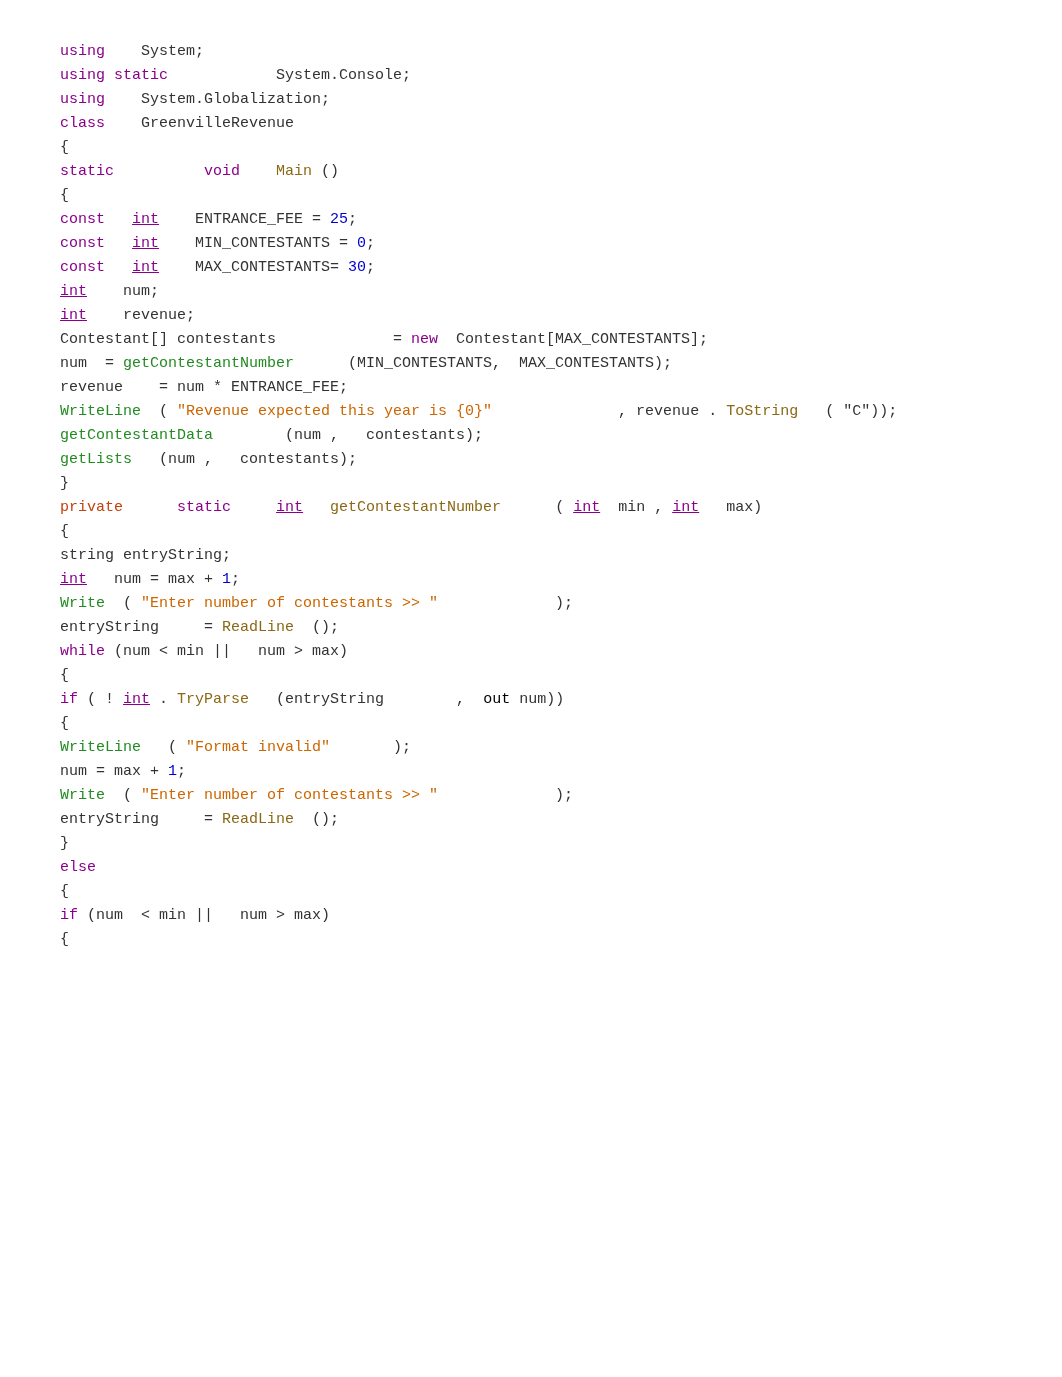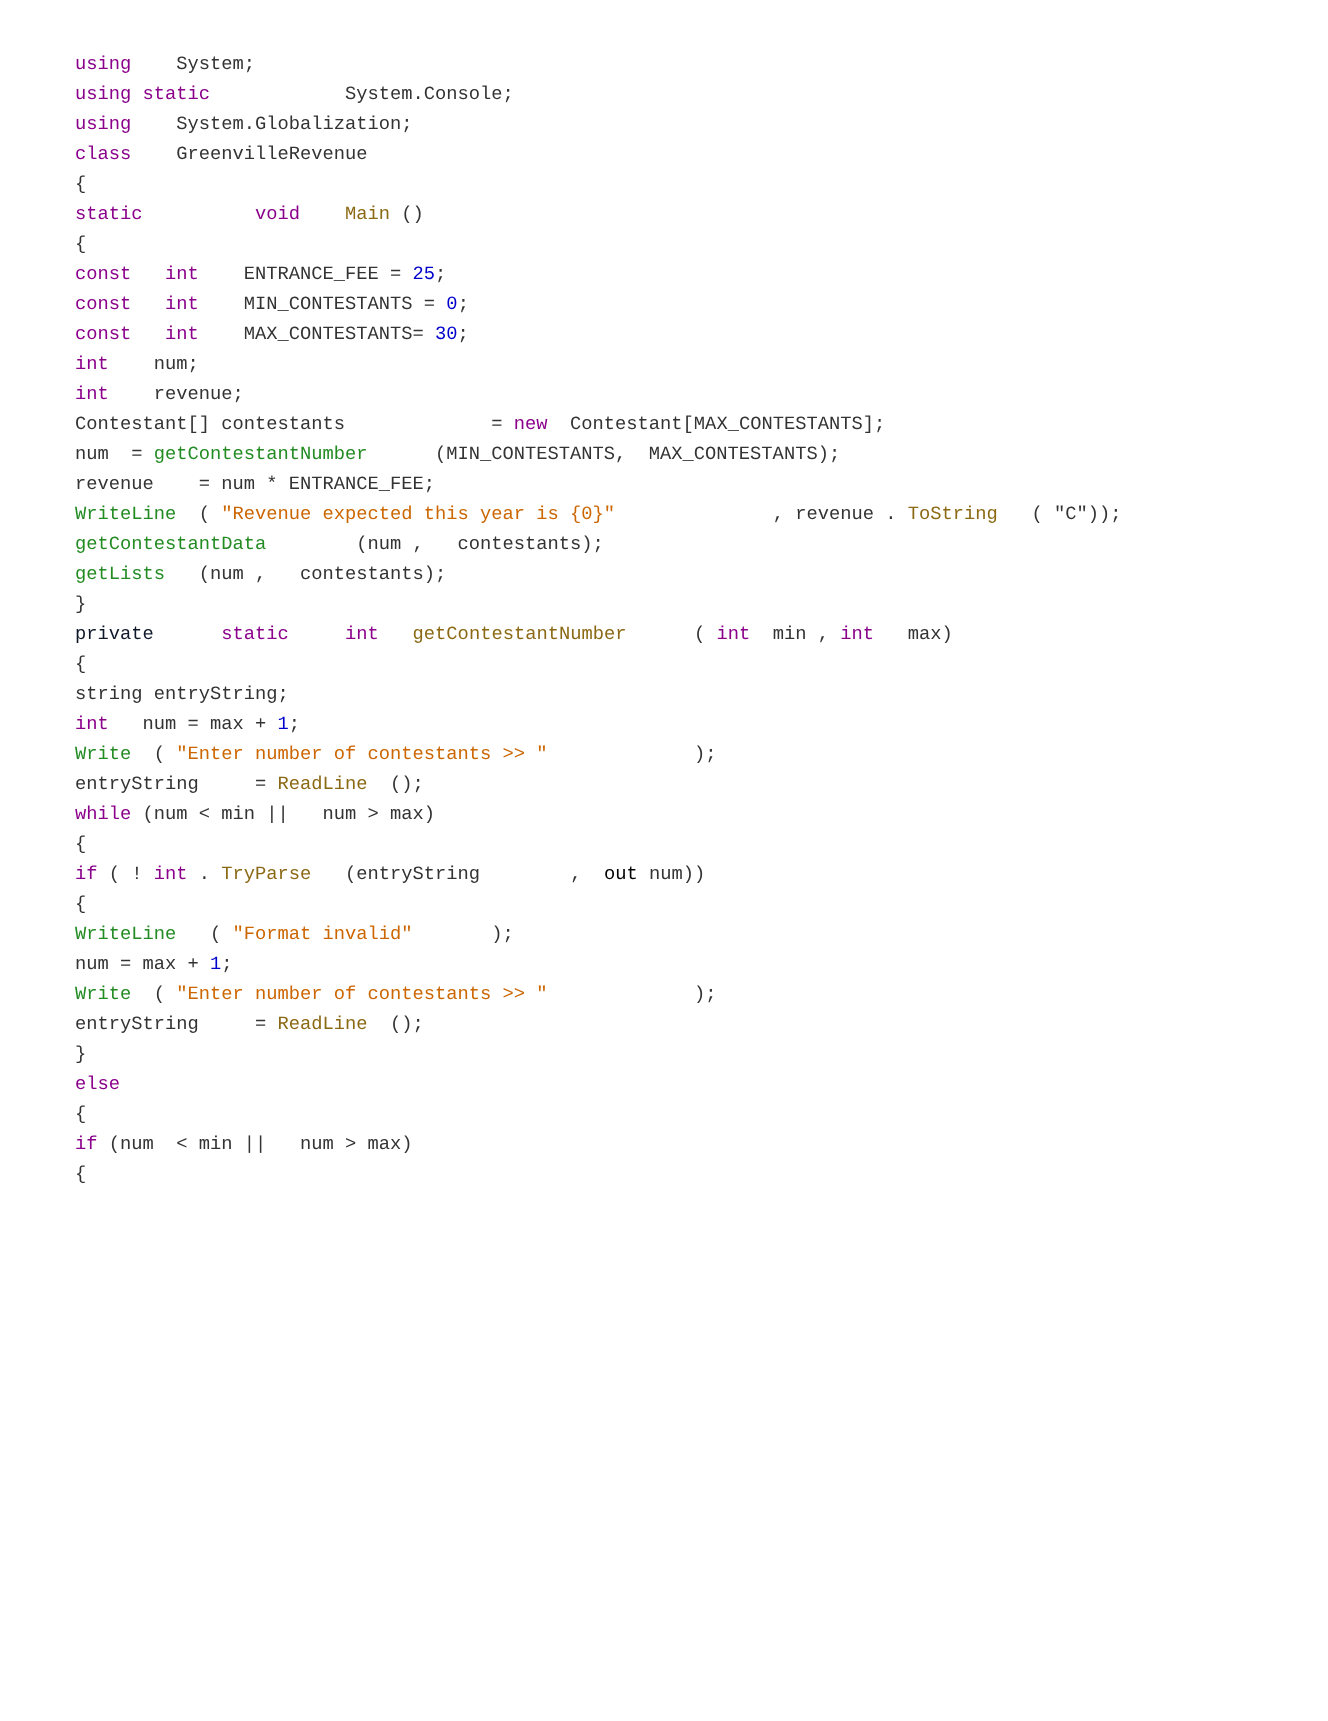--- a/index.html
+++ b/index.html
@@ -19,23 +19,23 @@
 
     .code-block {
       white-space: pre;
     }
 
     .kw-using { color: #8B008B; font-weight: normal; }
     .kw-static { color: #8B008B; }
     .kw-class { color: #8B008B; margin-top: 32px; }
     .kw-void { color: #8B008B; margin-left: 36px; }
     .kw-const { color: #8B008B; }
-    .kw-int { color: #8B008B; }
+    .kw-int { color: #8B008B; text-decoration: underline; }
     .kw-new { color: #8B008B; margin-top: 29px; }
-    .kw-private { color: #0f172a; }
+    .kw-private { color: #c2410c; }
     .kw-while { color: #8B008B; }
     .kw-if { color: #8B008B; }
     .kw-else { color: #8B008B; }
     .kw-out { color: #000000; text-align: right; }
 
     .green { color: #228B22; }
     .number { color: #0000CD; text-align: right; }
     .method { color: #8B6914; }
     .string-lit { color: #CC6600; }
     .plain { color: #333; }

